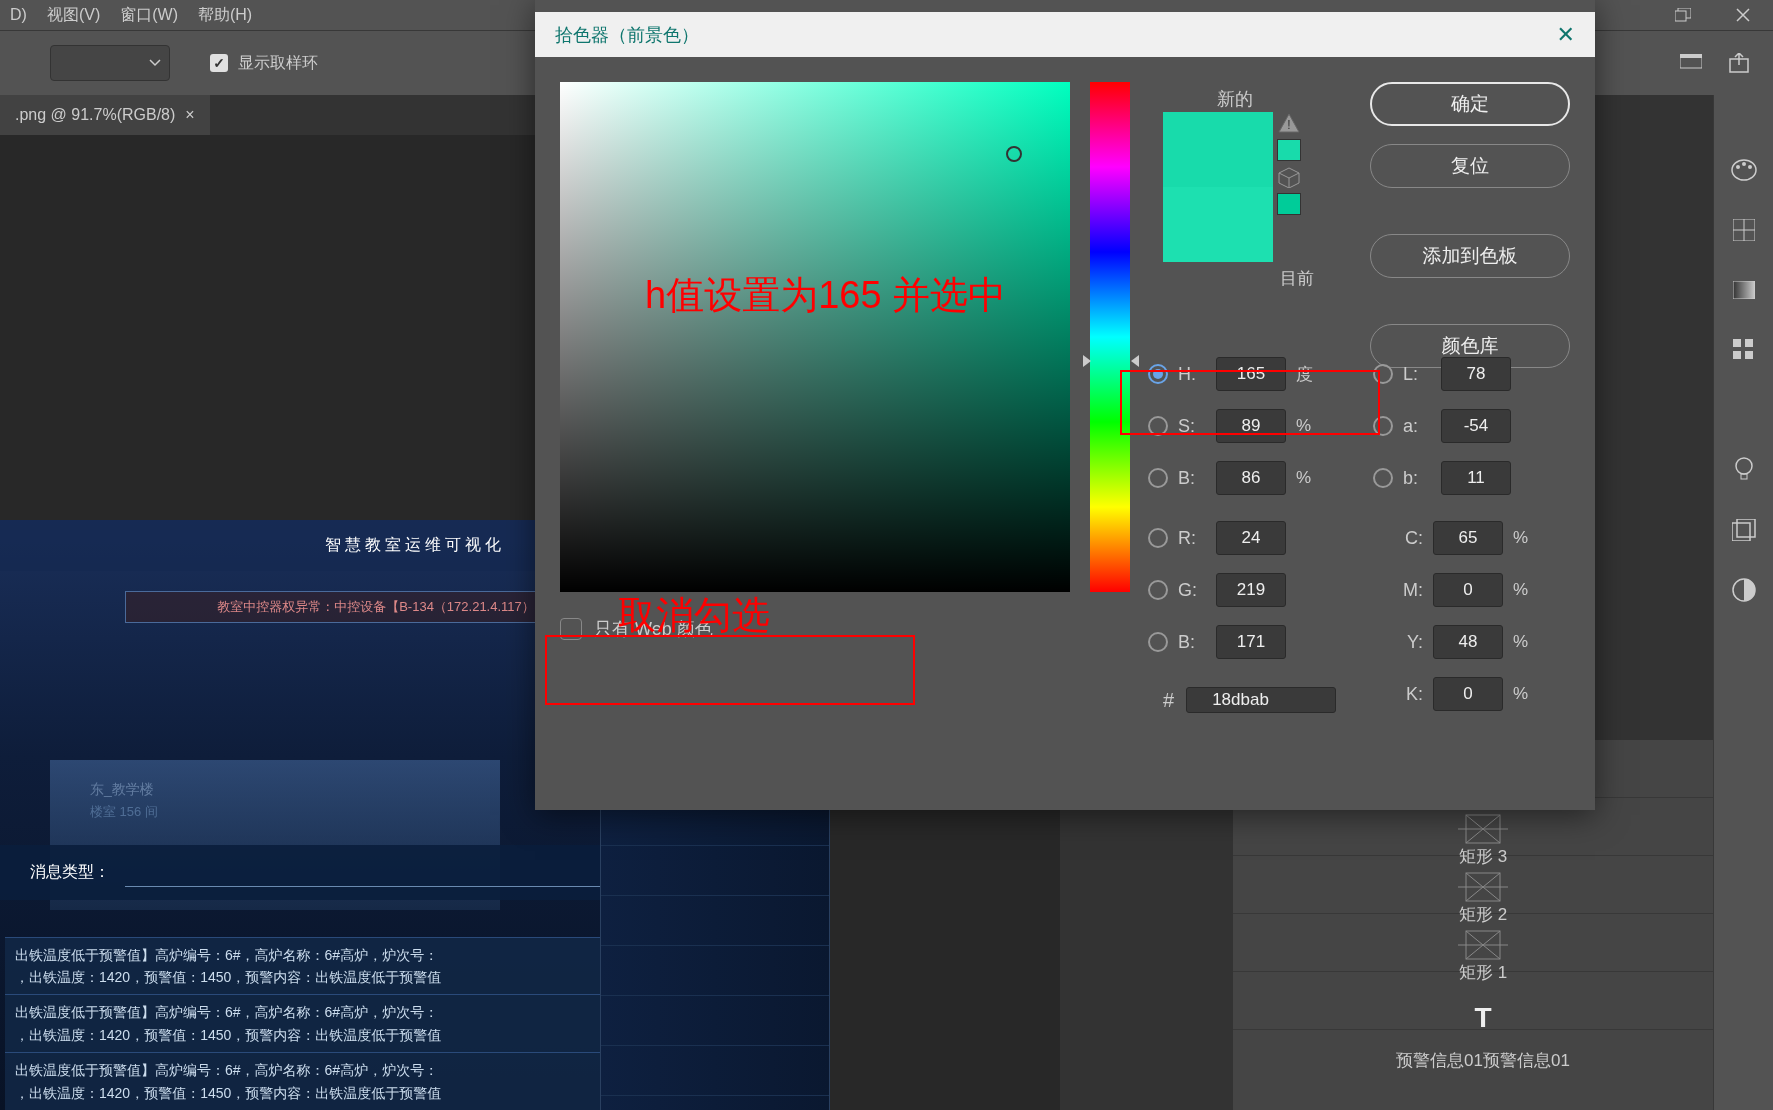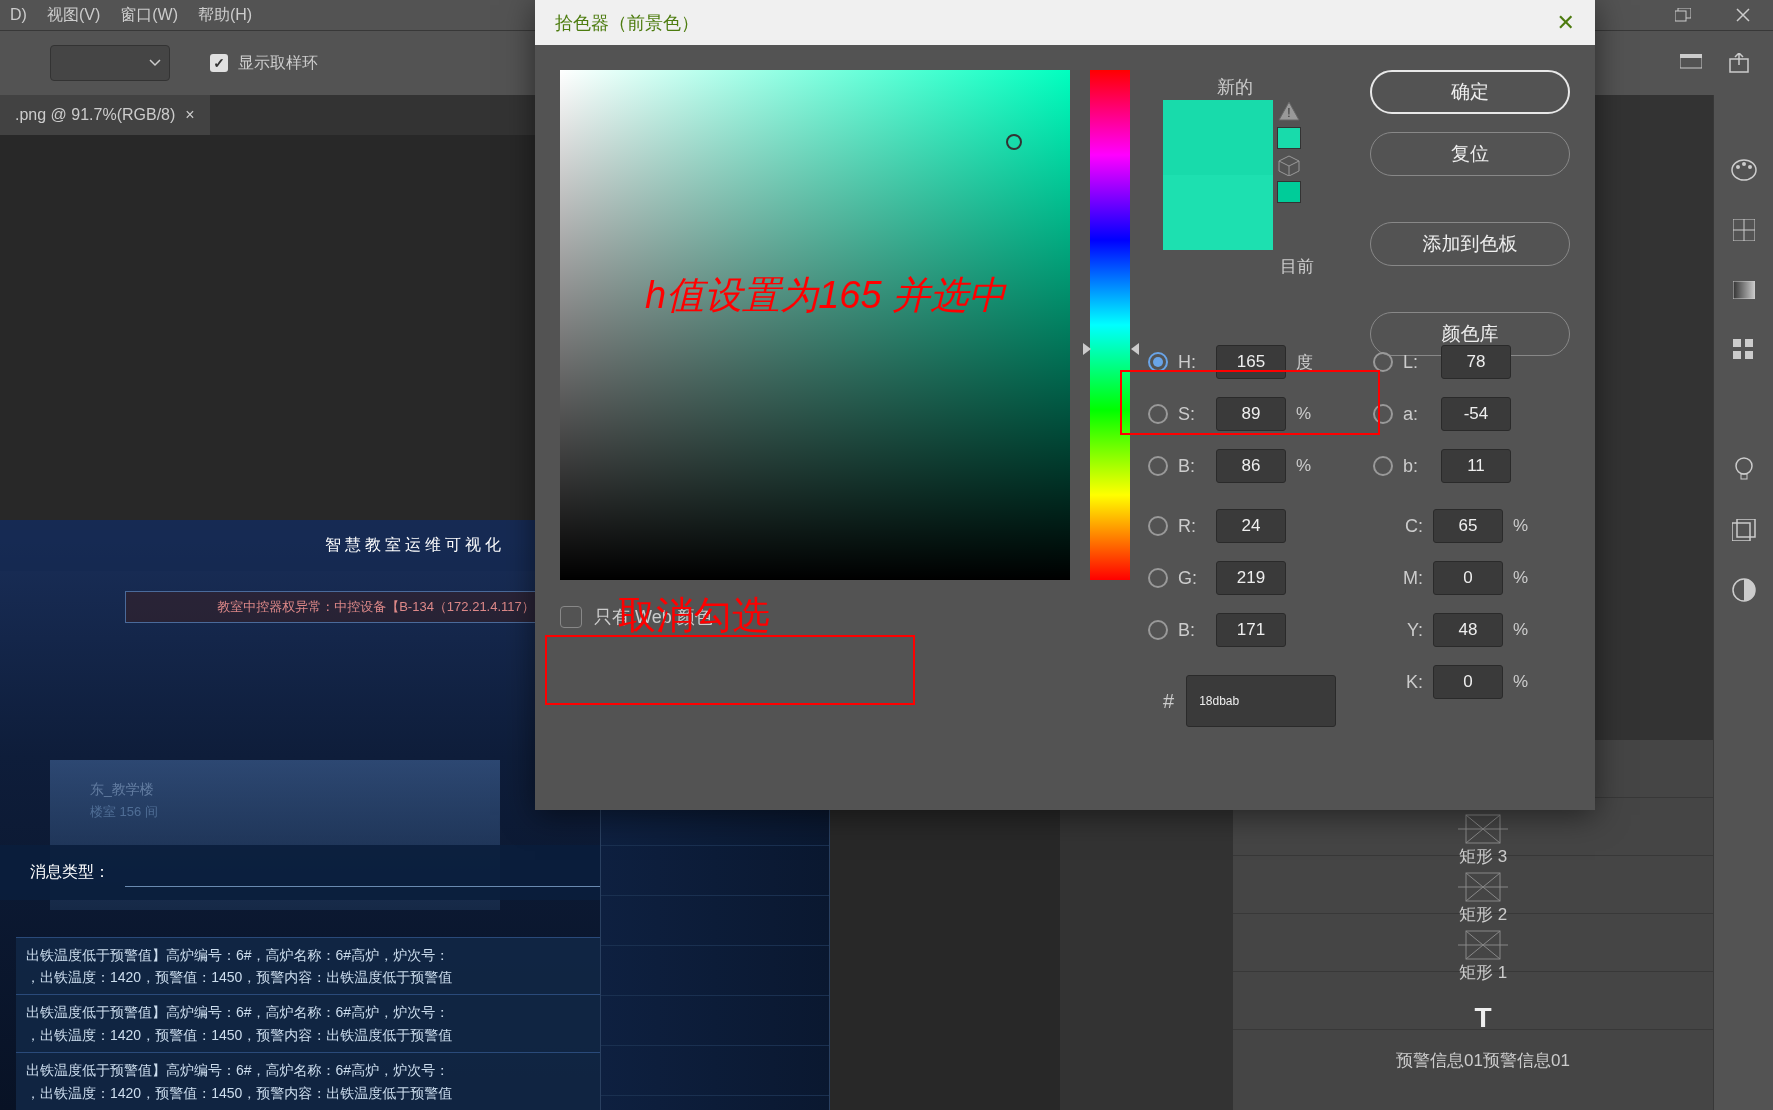--- a/index.html
+++ b/index.html
@@ -28,41 +28,41 @@
 .canvas { position: absolute; top: 135px; left: 0; width: 1060px; bottom: 0; background: #282828; }
 
 
 .preview { position: absolute; bottom: 0; left: 0; width: 830px; height: 590px; background: linear-gradient(180deg, #1a2f5a 0%, #0e1d3a 40%, #081225 100%); overflow: hidden; }
 .prev-title { text-align: center; color: #fff; font-size: 16px; letter-spacing: 4px; padding: 15px 0; background: rgba(20,40,80,0.6); }
 .prev-alert { margin: 20px auto; width: 70%; border: 1px solid #4a6a9a; background: rgba(60,30,30,0.5); color: #d88; font-size: 13px; padding: 6px 10px; text-align: center; }
 .prev-building { position: absolute; bottom: 200px; left: 50px; width: 450px; height: 150px; background: linear-gradient(180deg, #3a5a8a 0%, #1a3050 100%); opacity: 0.7; }
 .query-bar { position: absolute; bottom: 210px; left: 0; right: 0; background: rgba(10,30,60,0.9); padding: 12px 30px; display: flex; align-items: center; color: #fff; }
 .query-bar input { flex: 1; background: transparent; border: none; border-bottom: 1px solid #6a8ab0; margin: 0 15px; height: 28px; color: #fff; }
 .query-btn { background: #3a5a8a; border: 1px solid #6a90c0; color: #fff; padding: 5px 20px; font-size: 15px; cursor: pointer; }
-.alert-rows { position: absolute; bottom: 0; left: 16px; right: 0; }
+.alert-rows { position: absolute; bottom: 0; left: 5px; right: 0; }
 .alert-row { background: rgba(18,40,70,0.85); border-top: 1px solid #2a4a7a; padding: 6px 10px; font-size: 14px; color: #cde; line-height: 1.6; }
 
 
 .side-snippet { position: absolute; top: 660px; left: 600px; width: 230px; height: 440px; background: #0a1428; border: 1px solid #2a4060; }
 .snippet-row { height: 50px; border-bottom: 1px solid #1a3050; background: linear-gradient(90deg, #0e2040 0%, #0a1830 100%); }
 .tool-col { position: absolute; top: 95px; right: 0; width: 60px; bottom: 0; background: #535353; border-left: 1px solid #383838; display: flex; flex-direction: column; align-items: center; gap: 30px; padding-top: 60px; }
 .tool-item { width: 30px; height: 30px; display: flex; align-items: center; justify-content: center; }
 
 
 .layers { position: absolute; top: 740px; right: 60px; width: 480px; bottom: 0; background: #454545; }
 .layer-row { height: 58px; display: flex; align-items: center; border-bottom: 1px solid #383838; padding-left: 20px; gap: 15px; flex-direction: column; }
 .eye { width: 20px; height: 20px; }
 .layer-thumb { width: 50px; height: 40px; background: repeating-conic-gradient(#777 0 25%, #999 0 50%) 0 0/12px 12px; border: 1px solid #666; display: flex; align-items: center; justify-content: center; position: relative; }
 .layer-thumb svg { position: absolute; }
 .layer-name { font-size: 17px; }
 .text-thumb { font-size: 28px; font-weight: bold; color: #eee; width: 50px; text-align: center; }
 
 
 .dialog { position: absolute; top: 0; left: 535px; width: 1060px; height: 810px; background: #535353; box-shadow: 0 5px 30px rgba(0,0,0,0.5); z-index: 100; }
-.dlg-title { height: 45px; background: #f0f0f0; color: #4d7c0f; display: flex; align-items: center; padding: 0 20px; font-size: 18px; justify-content: space-between; }
+.dlg-title { height: 45px; background: #f0f0f0; color: #0f766e; display: flex; align-items: center; padding: 0 20px; font-size: 18px; justify-content: space-between; margin-top: 12px; }
 .dlg-close { font-size: 22px; cursor: pointer; }
 .dlg-body { padding: 25px; position: relative; height: calc(100% - 45px); }
 
 .sv-box { position: absolute; top: 25px; left: 25px; width: 510px; height: 510px; background: linear-gradient(to bottom, transparent, #000), linear-gradient(to right, #fff, hsl(165,100%,50%)); }
 .sv-cursor { position: absolute; width: 16px; height: 16px; border: 2px solid #333; border-radius: 50%; transform: translate(-50%, -50%); }
 .hue-bar { position: absolute; top: 25px; left: 555px; width: 40px; height: 510px; background: linear-gradient(to bottom, #f00, #f0f, #00f, #0ff, #0f0, #ff0, #f00); }
 .hue-tri-l { position: absolute; left: 548px; width: 0; height: 0; border-left: 8px solid #ccc; border-top: 6px solid transparent; border-bottom: 6px solid transparent; }
 .hue-tri-r { position: absolute; left: 596px; width: 0; height: 0; border-right: 8px solid #ccc; border-top: 6px solid transparent; border-bottom: 6px solid transparent; }
 
 .new-label { position: absolute; top: 30px; left: 645px; width: 110px; text-align: center; font-size: 18px; }
@@ -82,21 +82,21 @@
 
 .val-row { position: absolute; display: flex; align-items: center; gap: 10px; }
 .radio { width: 20px; height: 20px; border: 2px solid #999; border-radius: 50%; display: flex; align-items: center; justify-content: center; }
 .radio.sel::after { content: ''; width: 10px; height: 10px; background: #69a4e8; border-radius: 50%; }
 .radio.sel { border-color: #69a4e8; }
 .val-label { width: 28px; font-size: 18px; }
 .val-label-r { width: 28px; font-size: 18px; text-align: right; }
 .val-input { width: 70px; height: 34px; background: #3a3a3a; border: 1px solid #2a2a2a; color: #eee; font-size: 17px; text-align: center; border-radius: 3px; }
 .unit { width: 24px; font-size: 17px; }
 .hex-row { position: absolute; display: flex; align-items: center; gap: 12px; }
-.hex-input { width: 150px; height: 52px; background: #3a3a3a; border: 1px solid #2a2a2a; color: #eee; font-size: 12px; padding-left: 12px; border-radius: 3px; }
+.hex-input { width: 150px; height: 26px; background: #3a3a3a; border: 1px solid #2a2a2a; color: #eee; font-size: 17px; padding-left: 25px; border-radius: 3px; }
 
 
 .anno-text { position: absolute; color: #f00; font-size: 38px; font-weight: 500; z-index: 200; pointer-events: none; }
 .anno-rect { position: absolute; border: 2px solid #f00; z-index: 200; pointer-events: none; }
 </style>
 </head>
 <body>
 
 <div class="menubar">
   <span>D)</span>
@@ -434,16 +434,16 @@
       <span class="unit">%</span>
     </div>
 
     <div class="hex-row" style="top:630px; left:628px;">
       <span style="font-size:20px;">#</span>
       <input class="hex-input" value="18dbab" style="">
     </div>
   </div>
 </div>
 
-<div class="anno-text" style="top:270px; left:645px;font-style:italic;">h值设置为165 并选中</div>
+<div class="anno-text" style="top:270px; left:645px;">h值设置为165 并选中</div>
 <div class="anno-rect" style="top:370px; left:1120px; width:260px; height:65px;"></div>
 <div class="anno-text" style="top:590px; left:618px;">取消勾选</div>
 <div class="anno-rect" style="top:635px; left:545px; width:370px; height:70px;"></div>
 
 </body></html>

